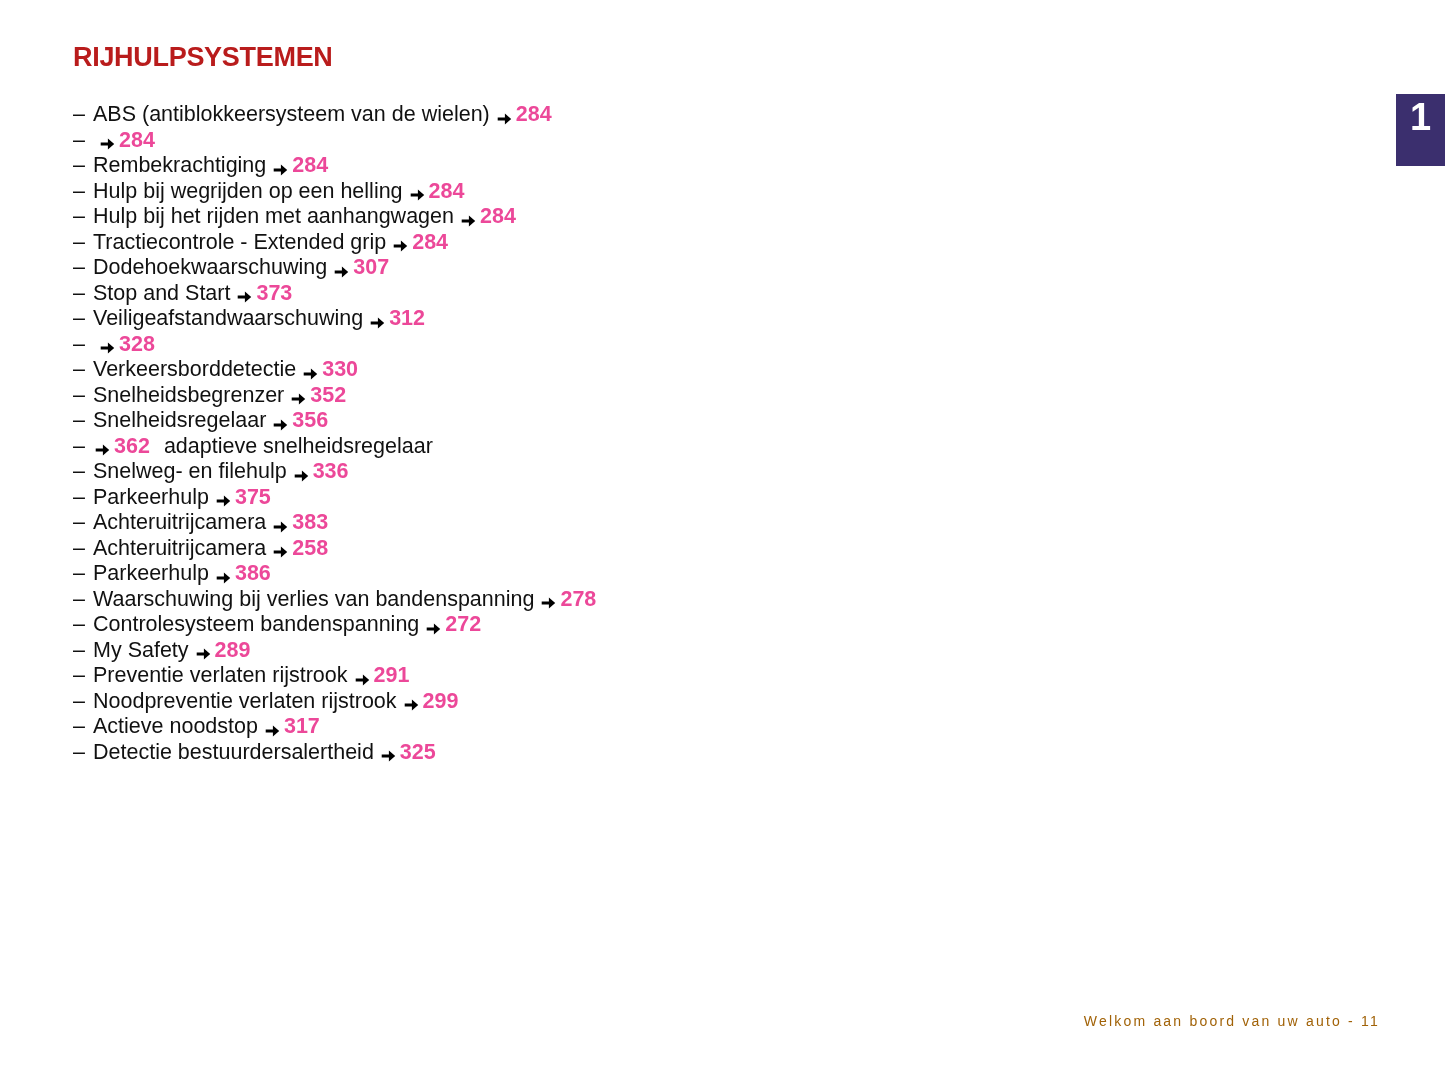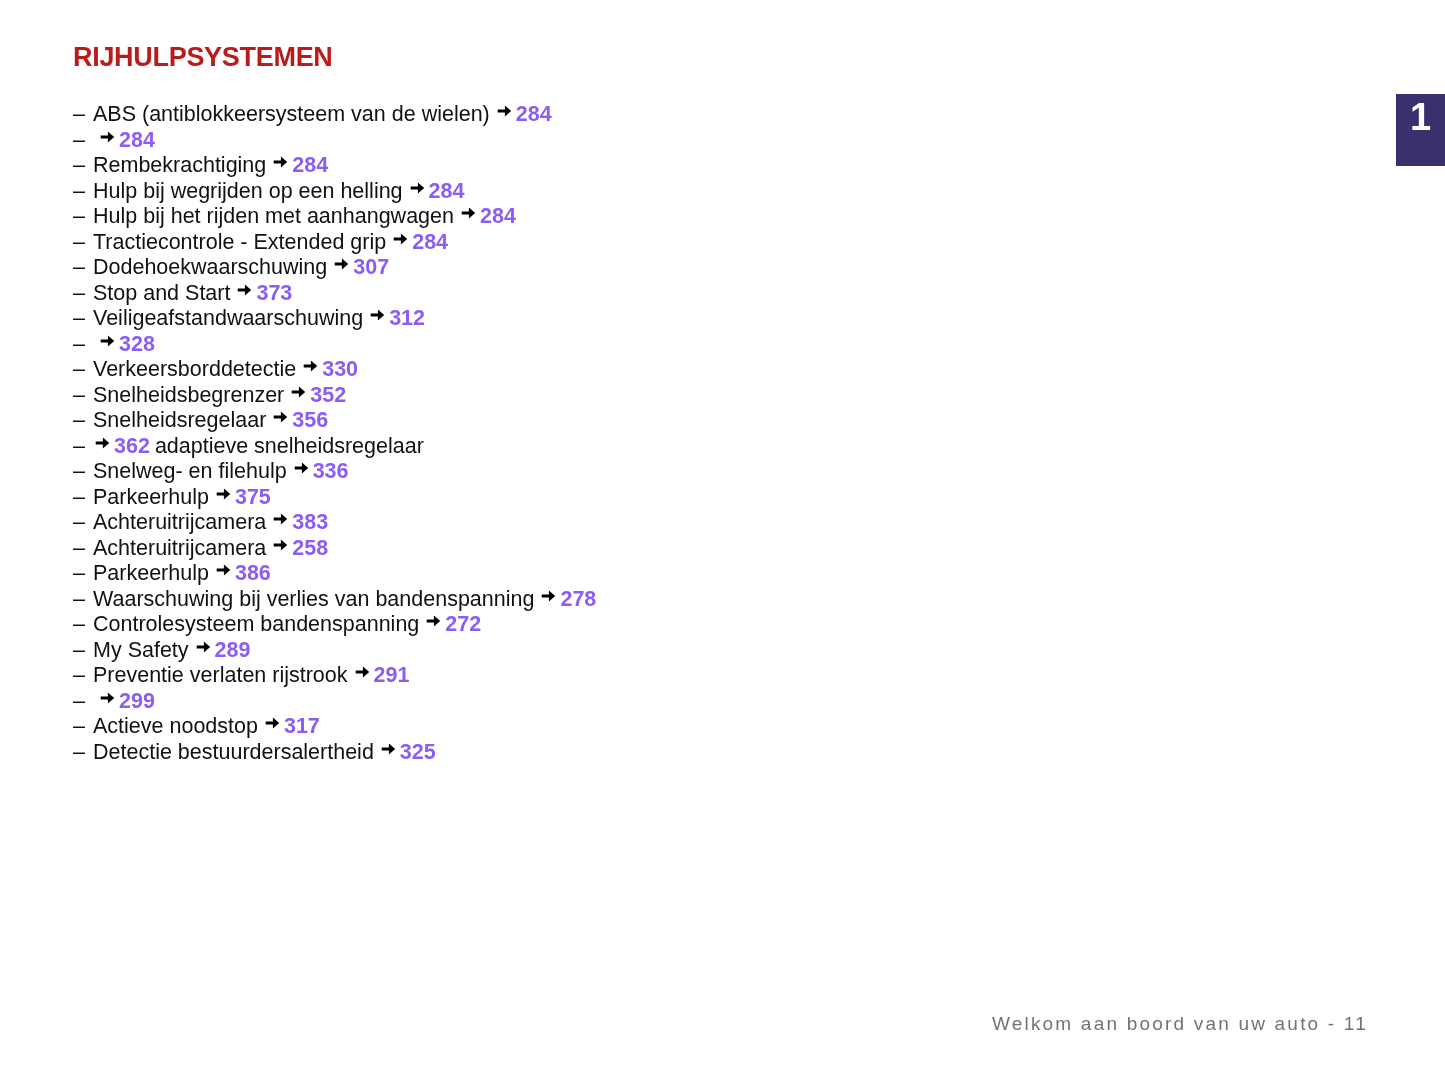--- a/index.html
+++ b/index.html
@@ -44,28 +44,28 @@
     .dash {
       display: inline-block;
       width: 20px;
       color: #111111;
     }
     .label {
       color: #111111;
     }
     .ref {
       display: inline-flex;
-      align-items: flex-start;
+      align-items: flex-end;
       font-weight: bold;
       margin-left: 5px;
-      color: #8b5cf6;
+      color: #ec4899;
     }
     .ref.leading {
       margin-left: 0;
-      margin-right: 5px;
+      margin-right: 14px;
     }
     .arrow {
       display: inline-block;
       width: 18px;
       height: 18px;
       margin-right: 3px;
     }
     .arrow svg {
       width: 18px;
       height: 18px;
@@ -82,25 +82,25 @@
       font-size: 38px;
       font-weight: bold;
       display: flex;
       align-items: flex-start;
       justify-content: center;
       padding-top: 2px;
       box-sizing: border-box;
     }
     .footer {
       position: absolute;
-      right: 77px;
+      right: 65px;
       top: 1013px;
-      font-size: 19px;
+      font-size: 14px;
       letter-spacing: 2.2px;
-      color: #737373;
+      color: #a16207;
     }
   </style>
 </head>
 <body>
 
 <h1 class="page-title">RIJHULPSYSTEMEN</h1>
 
 <div class="chapter-tab">1</div>
 
 <ul class="item-list">
@@ -397,20 +397,21 @@
           <svg viewBox="0 0 20 20">
             <path d="M3 8.2h8V4l7 6-7 6v-4.2H3z" fill="#000"></path>
           </svg>
         </span>
         <span>291</span>
       </span>
     </li>
 
   <li class="item">
       <span class="dash">–</span>
+      <span class="label">Noodpreventie verlaten rijstrook</span>
       <span class="ref">
         <span class="arrow">
           <svg viewBox="0 0 20 20">
             <path d="M3 8.2h8V4l7 6-7 6v-4.2H3z" fill="#000"></path>
           </svg>
         </span>
         <span>299</span>
       </span>
     </li>
 

